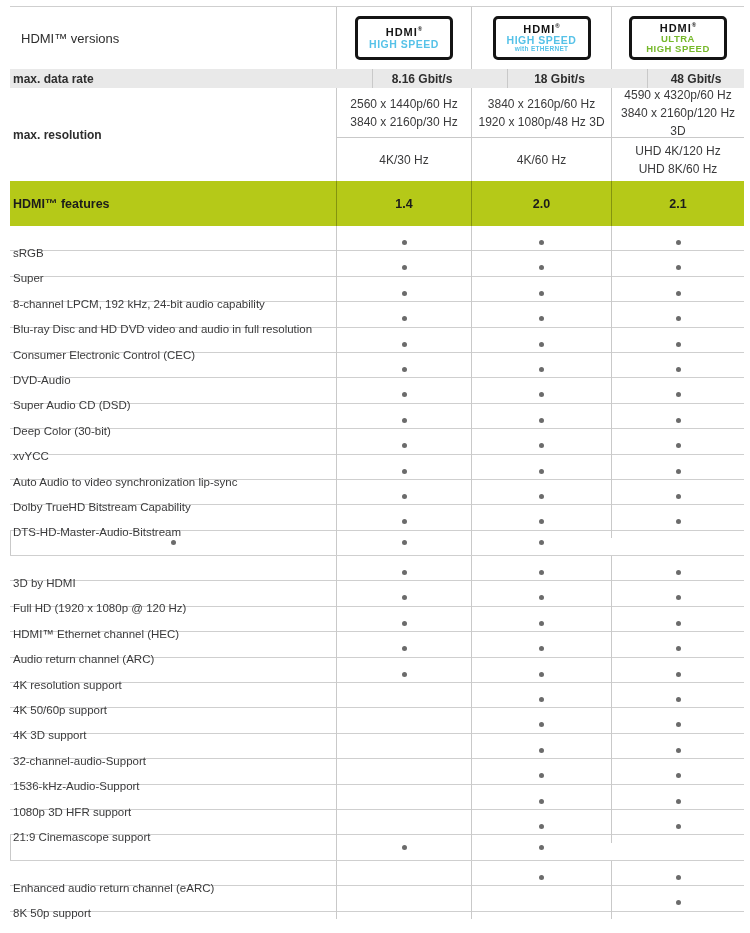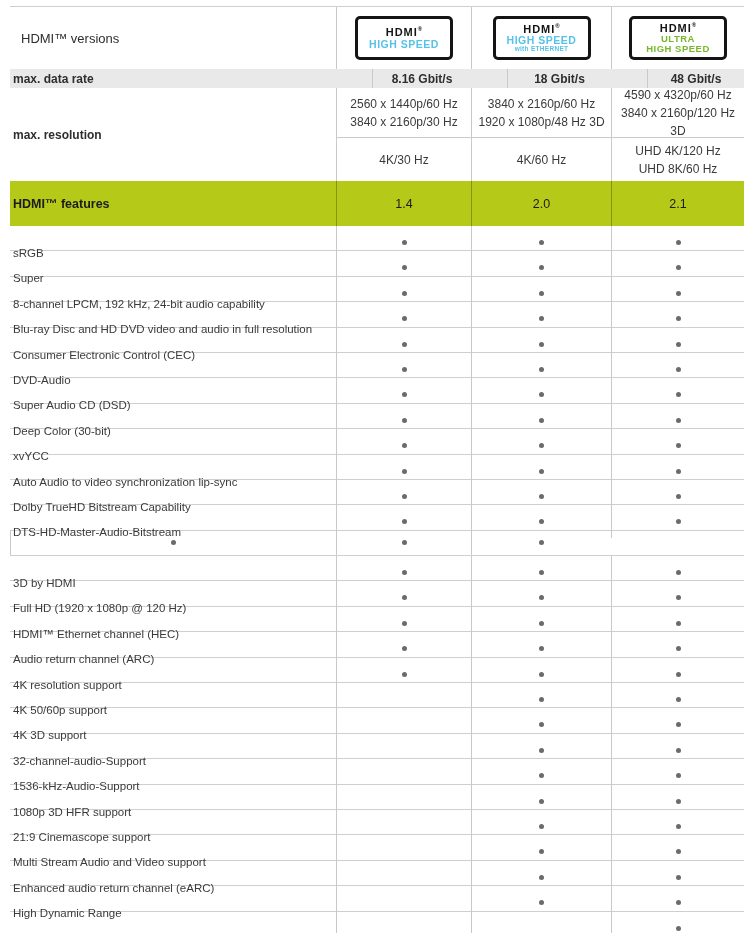--- a/index.html
+++ b/index.html
@@ -32,21 +32,21 @@
   .datarate .val{font-weight:700;font-size:12px;color:#2e2e2e;margin-left:36px;}
   
   .resgrid{display:grid;grid-template-columns:326px 135px 140px 133px;grid-template-rows:50px 43px;}
   .res-label{grid-row:1/3;display:flex;align-items:center;padding-left:3px;font-weight:700;font-size:12px;color:#2e2e2e;}
   .rescell{display:flex;flex-direction:column;align-items:center;justify-content:center;
     font-size:12px;line-height:1.5;border-left:1px solid #c9c9c9;text-align:center;}
   .rescell.r1{border-bottom:1px solid #c9c9c9;}
   
   .green{height:45px;background:#b5c918;}
   .green .label{font-weight:700;font-size:12.5px;color:#1c1c1b;}
-  .green .val{font-weight:400;font-size:12.5px;color:#1c1c1b;}
+  .green .val{font-weight:700;font-size:12.5px;color:#1c1c1b;}
   .green .vline{border-left:1px solid rgba(40,50,0,.35);}
   
   .feature{height:24.4px;border-bottom:1px solid #cfcfcf;}
   .feature .label{font-size:11.5px;white-space:nowrap;color:#3a3a3b;margin-top:21px;}
   .dot{width:5px;height:5px;border-radius:50%;background:#6b6b6b;display:inline-block;}
 </style>
 </head>
 <body>
 
 <div class="table">
@@ -409,51 +409,40 @@
     <div class="cell vline"></div>
     <div class="cell vline">
           <span class="dot"></span>
         </div>
     <div class="cell vline">
           <span class="dot"></span>
         </div>
   </div>
 
   <div class="row feature">
-    <div class="cell label">Multi Stream Audio and Video support</div>
     <div class="cell vline"></div>
     <div class="cell vline">
           <span class="dot"></span>
         </div>
     <div class="cell vline">
           <span class="dot"></span>
         </div>
   </div>
 
   <div class="row feature">
     <div class="cell label">Enhanced audio return channel (eARC)</div>
     <div class="cell vline"></div>
     <div class="cell vline">
           <span class="dot"></span>
         </div>
     <div class="cell vline">
           <span class="dot"></span>
         </div>
   </div>
 
-  <div class="row feature">
-    <div class="cell label">High Dynamic Range</div>
-    <div class="cell vline"></div>
-    <div class="cell vline">
-          <span class="dot"></span>
-        </div>
-    <div class="cell vline">
-          <span class="dot"></span>
-        </div>
-  </div>
 
   <div class="row feature">
     <div class="cell label">8K 50p support</div>
     <div class="cell vline"></div>
     <div class="cell vline"></div>
     <div class="cell vline">
           <span class="dot"></span>
         </div>
   </div>
 

